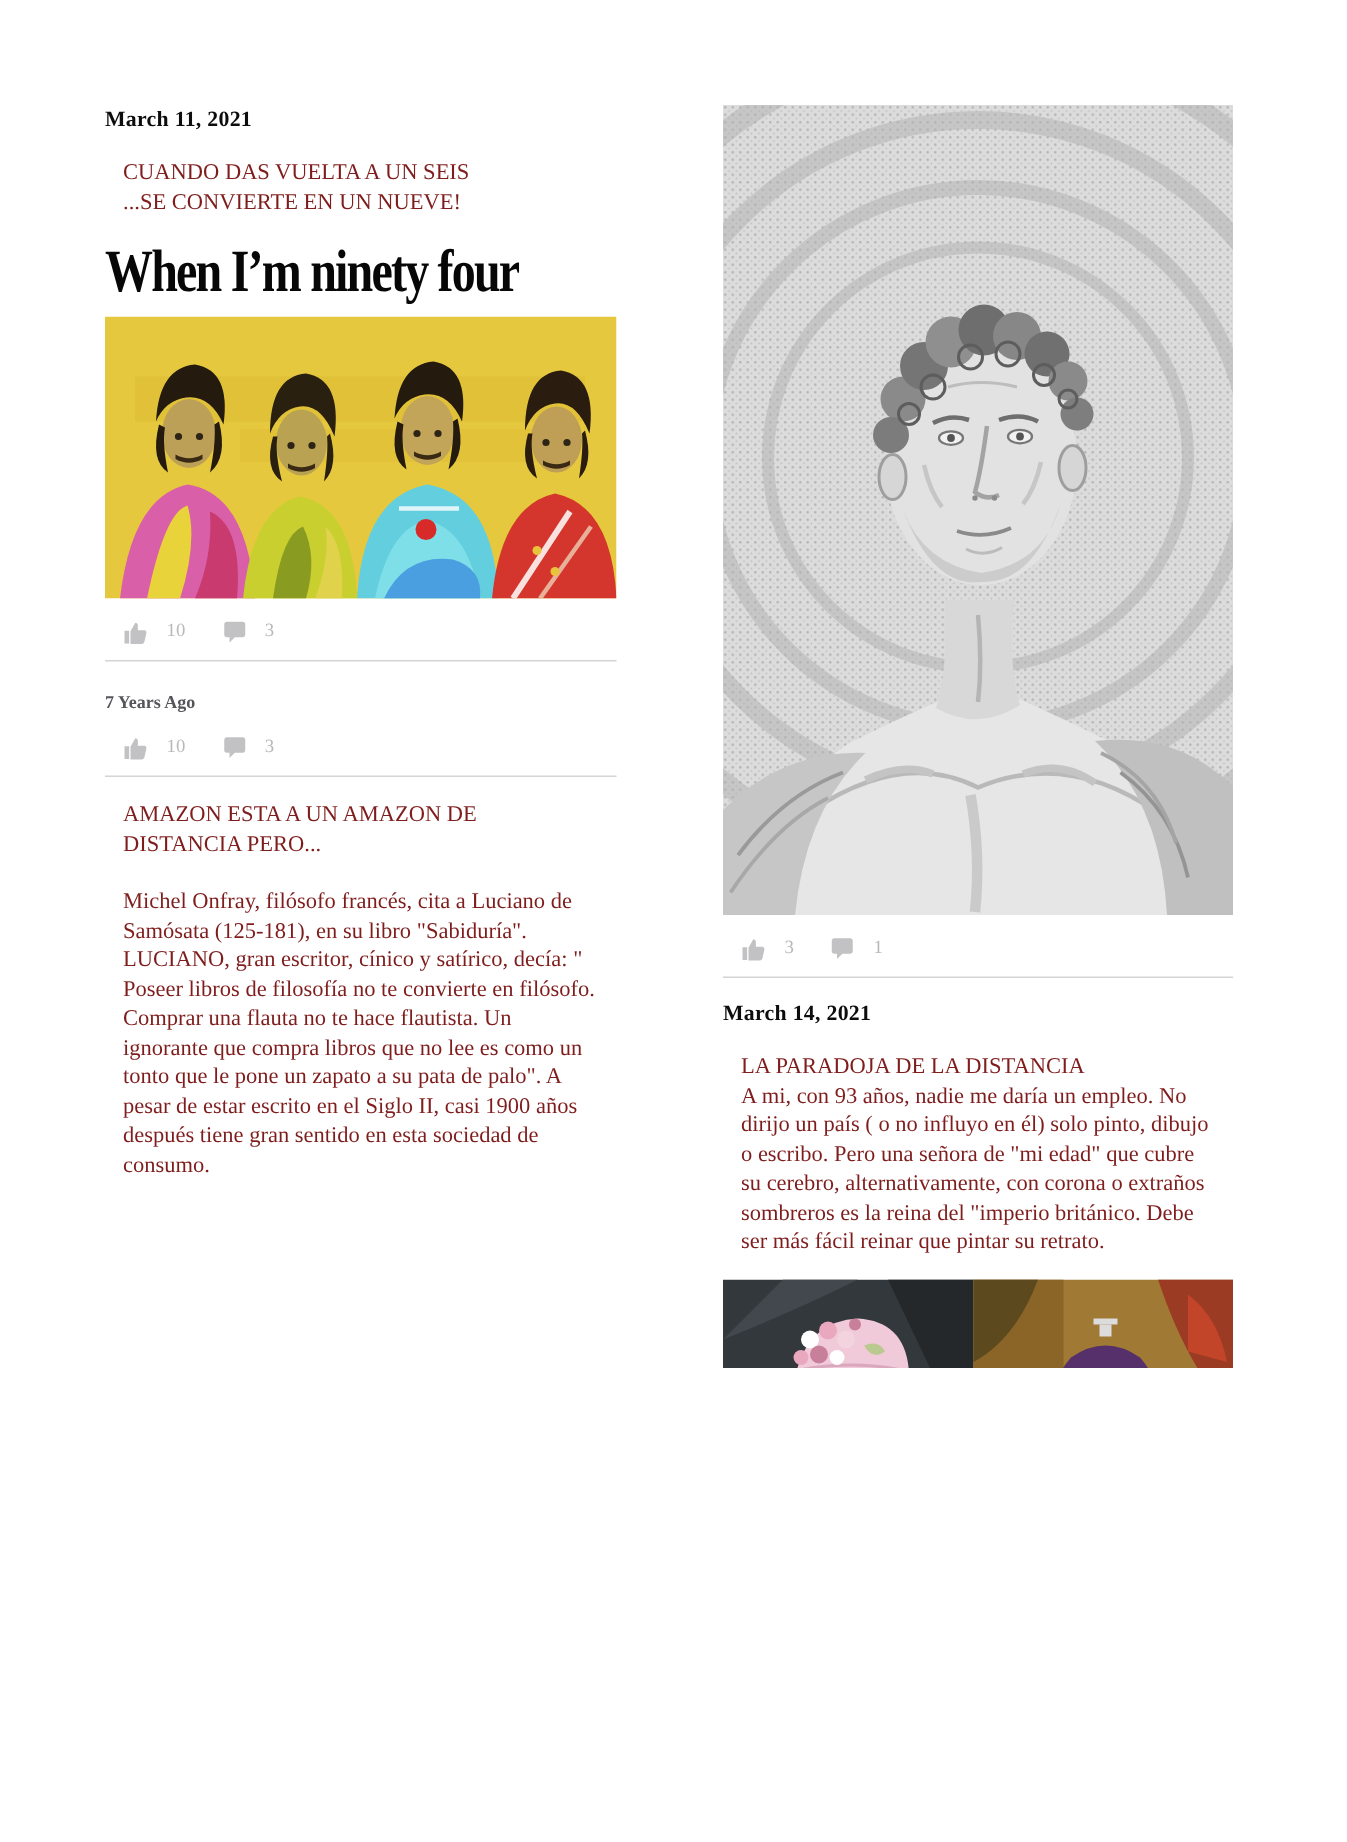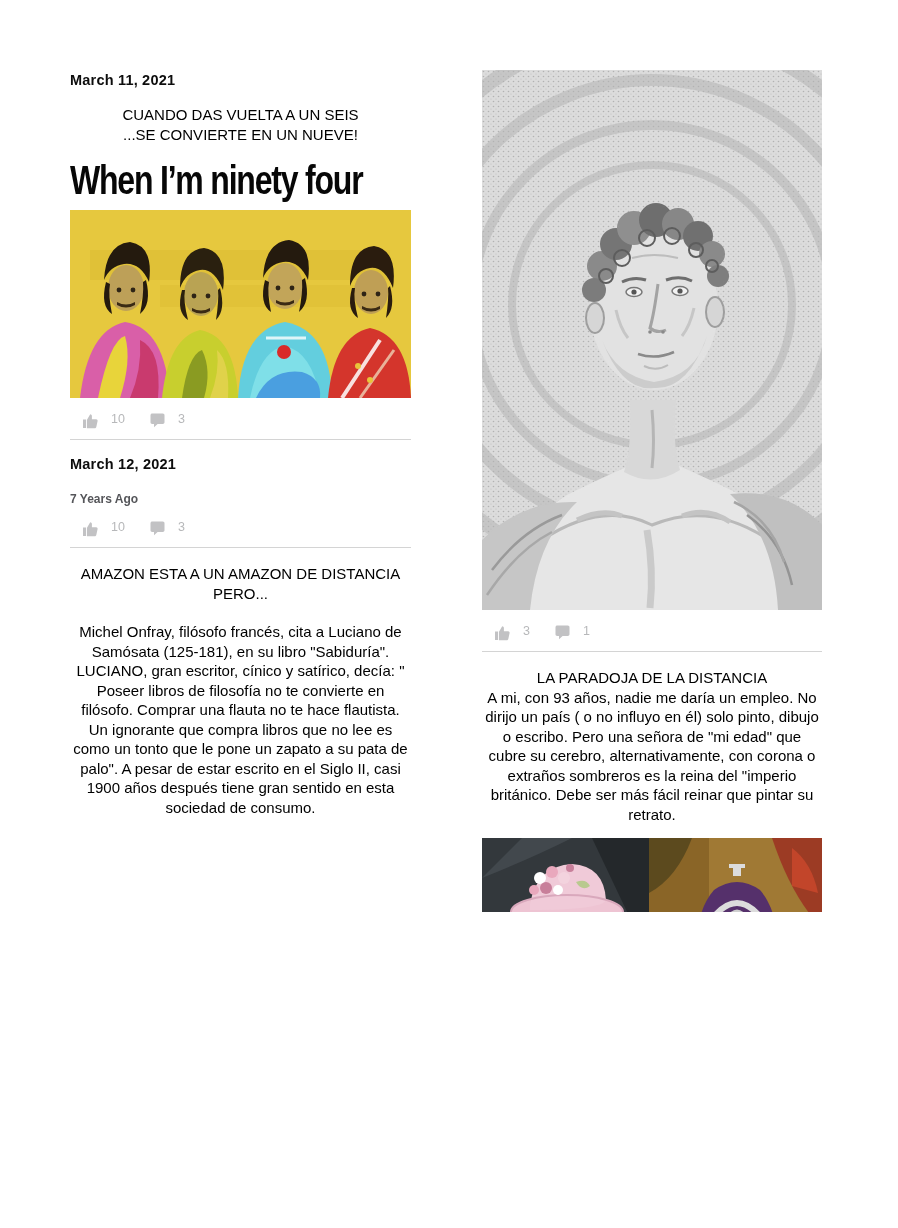--- a/index.html
+++ b/index.html
@@ -1,22 +1,22 @@
 <!DOCTYPE html>
 <html><head>
 <meta charset="utf-8">
 <style>
   html,body{margin:0;padding:0;background:#ffffff;}
   .page{position:relative;width:898px;height:912px;background:#ffffff;overflow:hidden;
-        font-family:Liberation Sans, sans-serif;color:#54565b;}
+        font-family:Liberation Serif, serif;color:#54565b;}
   .col{position:absolute;top:0;}
   .col-left{left:70px;width:341px;padding-top:72px;}
   .col-right{left:482px;width:340px;padding-top:70px;}
   .date{font-size:14.5px;font-weight:bold;color:#0d0d0d;margin:0 0 17px 0;letter-spacing:.2px;}
-  .body{font-size:15px;line-height:19.5px;margin:0;color:#000000;text-align:center;}
+  .body{font-size:15px;line-height:19.5px;margin:12px;color:#7f1d1d;}
   .spacer-par{margin-bottom:19px;}
   .headline{font-size:40px;font-weight:bold;color:#070707;white-space:nowrap;
             transform:scaleX(.8);transform-origin:0 50%;letter-spacing:-1.5px;
             margin:14px 0 8px 0;height:44px;line-height:44px;}
   .artwork{display:block;}
   .meta{display:flex;align-items:flex-start;padding-left:12px;margin-top:14px;height:18px;}
   .meta .icn{width:17px;height:17px;display:inline-block;}
   .meta .cnt{font-size:12.5px;color:#b7b8ba;margin-left:12px;margin-right:24px;}
   .divider{border:none;border-top:1px solid #d4d4d4;margin:9px 0 16px 0;height:0;}
   .yearsago{font-size:12px;font-weight:bold;color:#55565a;margin:20px 0 0 0;}
@@ -103,21 +103,20 @@
           <svg width="17" height="17" viewBox="0 0 17 17">
               <path fill="#c2c2c4" d="M1.5 3.2c0-1 .8-1.7 1.7-1.7h10.6c1 0 1.7.8 1.7 1.7v7c0 1-.8 1.7-1.7 1.7H8.6L5 15.3v-3.4H3.2c-1 0-1.7-.8-1.7-1.7z"></path>
             </svg>
         </span>
         <span class="cnt">3</span>
       </div>
       <hr class="divider">
     </section>
 
     <section>
-      <h3 class="date">March 12, 2021</h3>
       <h2 class="yearsago">7 Years Ago</h2>
       <div class="meta">
         <span class="icn">
           <svg width="17" height="17" viewBox="0 0 17 17">
               <path fill="#c2c2c4" d="M1 7.5h3.1V16H1zM5 7.8l3.2-5.6c.9 0 1.7.8 1.7 1.7v3.3h4.3c.9 0 1.6.9 1.4 1.8l-1.3 5.9c-.2.8-.9 1.4-1.7 1.4H5z"></path>
             </svg>
         </span>
         <span class="cnt">10</span>
         <span class="icn">
           <svg width="17" height="17" viewBox="0 0 17 17">
@@ -223,20 +222,21 @@
           <svg width="17" height="17" viewBox="0 0 17 17">
               <path fill="#c2c2c4" d="M1.5 3.2c0-1 .8-1.7 1.7-1.7h10.6c1 0 1.7.8 1.7 1.7v7c0 1-.8 1.7-1.7 1.7H8.6L5 15.3v-3.4H3.2c-1 0-1.7-.8-1.7-1.7z"></path>
             </svg>
         </span>
         <span class="cnt">1</span>
       </div>
       <hr class="divider">
     </section>
 
     <section>
+      <h3 class="date">March 14, 2021</h3>
       <p class="body"><span>LA PARADOJA DE LA DISTANCIA</span><br>
         <span>A mi, con 93 años, nadie me daría un empleo. No dirijo un país ( o no influyo en él) solo pinto, dibujo o escribo. Pero una señora de "mi edad" que cubre su cerebro, alternativamente, con corona o extraños sombreros es la reina del "imperio británico. Debe ser más fácil reinar que pintar su retrato.</span></p>
 
       <svg class="artwork mt14" width="340" height="250" viewBox="0 0 340 250">
 
         <g>
           <rect width="167" height="250" fill="#33383c"></rect>
           <path d="M110 0 L167 0 L167 120 Z" fill="#24282b"></path>
           <path d="M0 40 Q50 20 90 0 L40 0 Z" fill="#42484d"></path>
           <path d="M0 250 L0 165 Q45 140 88 150 Q135 158 150 250 Z" fill="#f1c8d9"></path>

